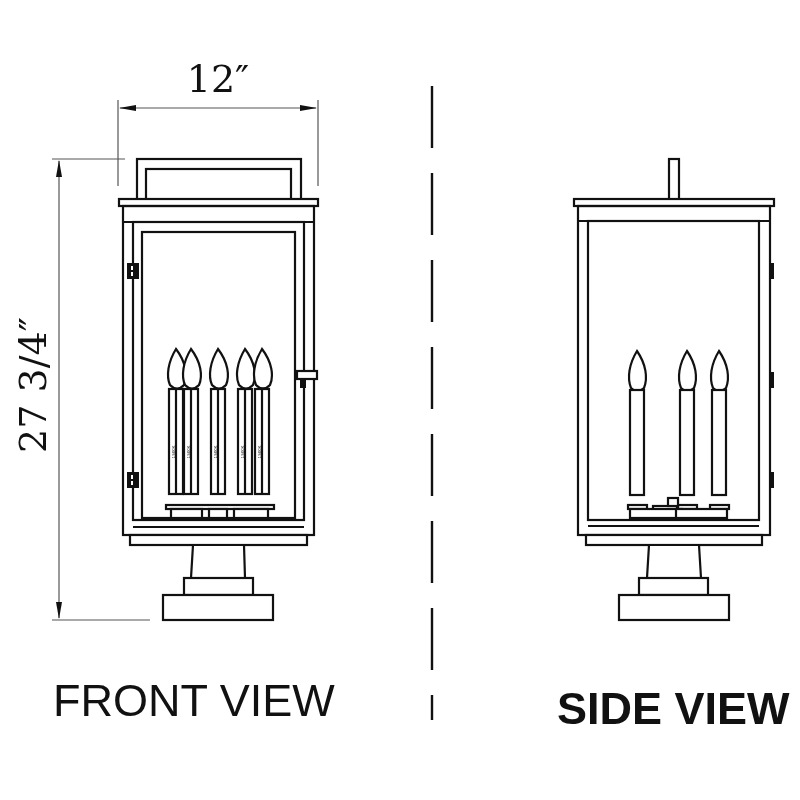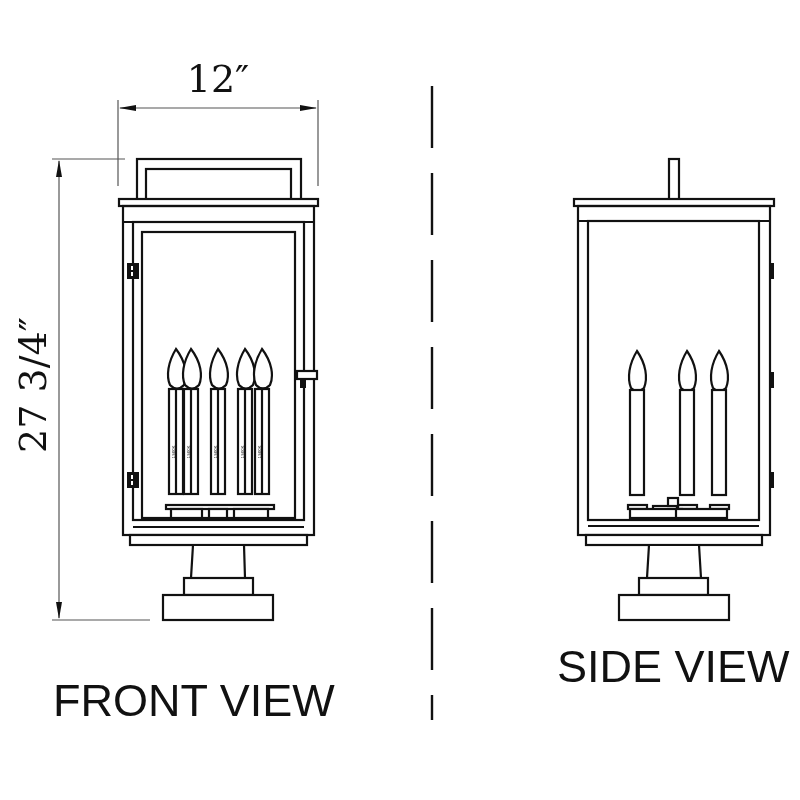--- a/index.html
+++ b/index.html
@@ -1,21 +1,21 @@
 <!DOCTYPE html>
 <html><head>
 <meta charset="utf-8">
 <style>
   html, body { margin: 0; padding: 0; background: #ffffff; }
   body { width: 800px; height: 800px; position: relative; overflow: hidden; }
   #drawing { position: absolute; left: 0; top: 0; width: 800px; height: 800px; }
   .dim-text { font-family: "DejaVu Serif", "Liberation Serif", serif; fill: #111; }
   .view-label { position: absolute; font-family: "Liberation Sans", sans-serif; color: #111; font-size: 45px; line-height: 1; letter-spacing: 0px; white-space: nowrap; }
   #front-label { left: 53px; top: 678px; }
-  #side-label { left: 557px; top: 644px; }
+  #side-label { left: 557px; top: 686px; font-weight: bold; }
   .stroke { stroke: #111; fill: none; stroke-width: 2.2; }
   .thin { stroke: #555; fill: none; stroke-width: 1.2; }
   .fillw { fill: #fff; stroke: #111; stroke-width: 2.2; }
   .blk { fill: #111; }
 </style>
 </head>
 <body>
 
 <svg id="drawing" viewBox="0 0 800 800" xmlns="http://www.w3.org/2000/svg">
 

